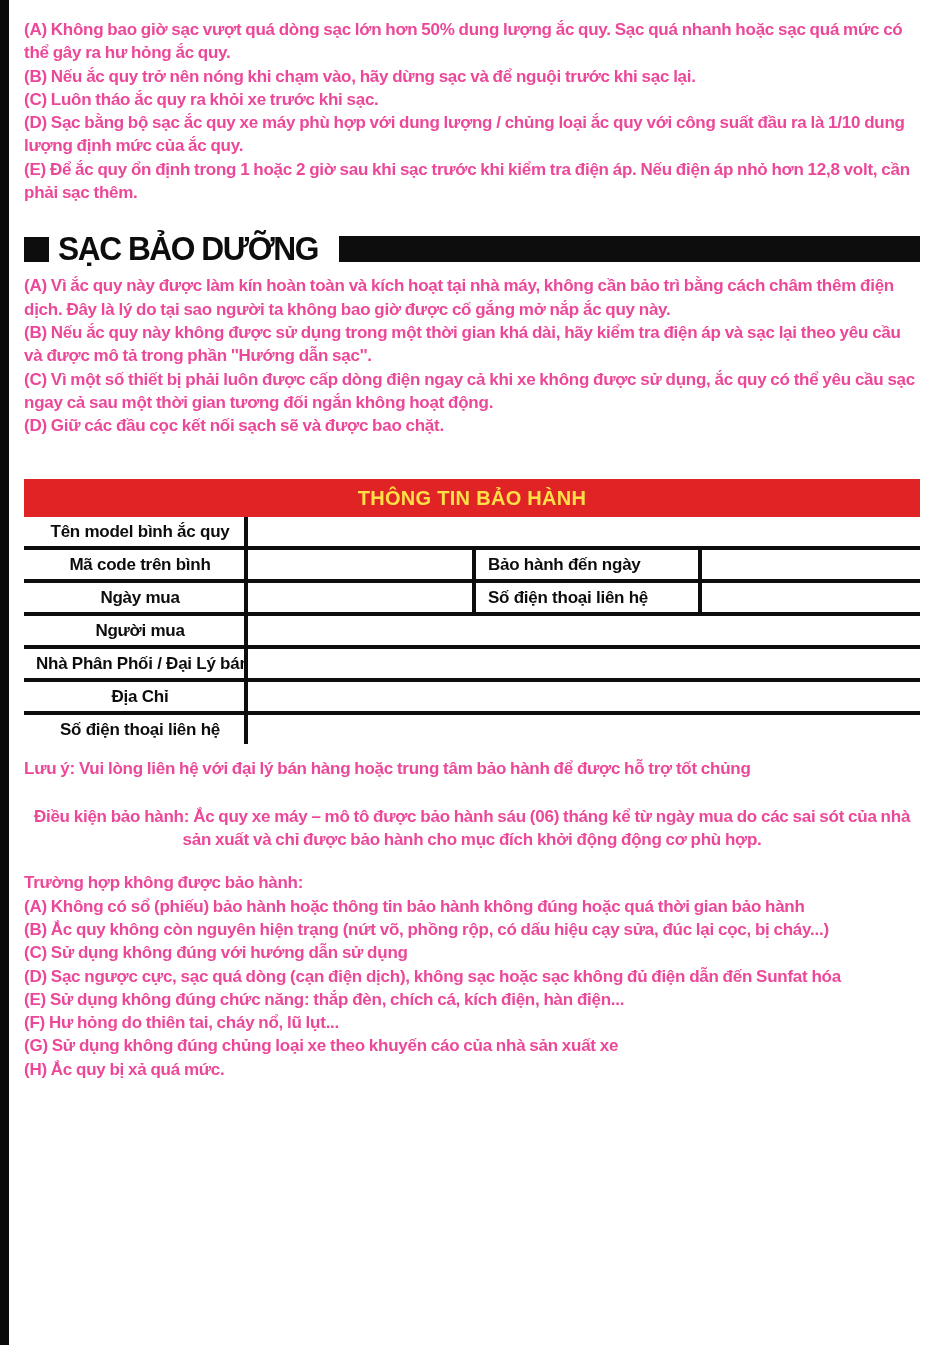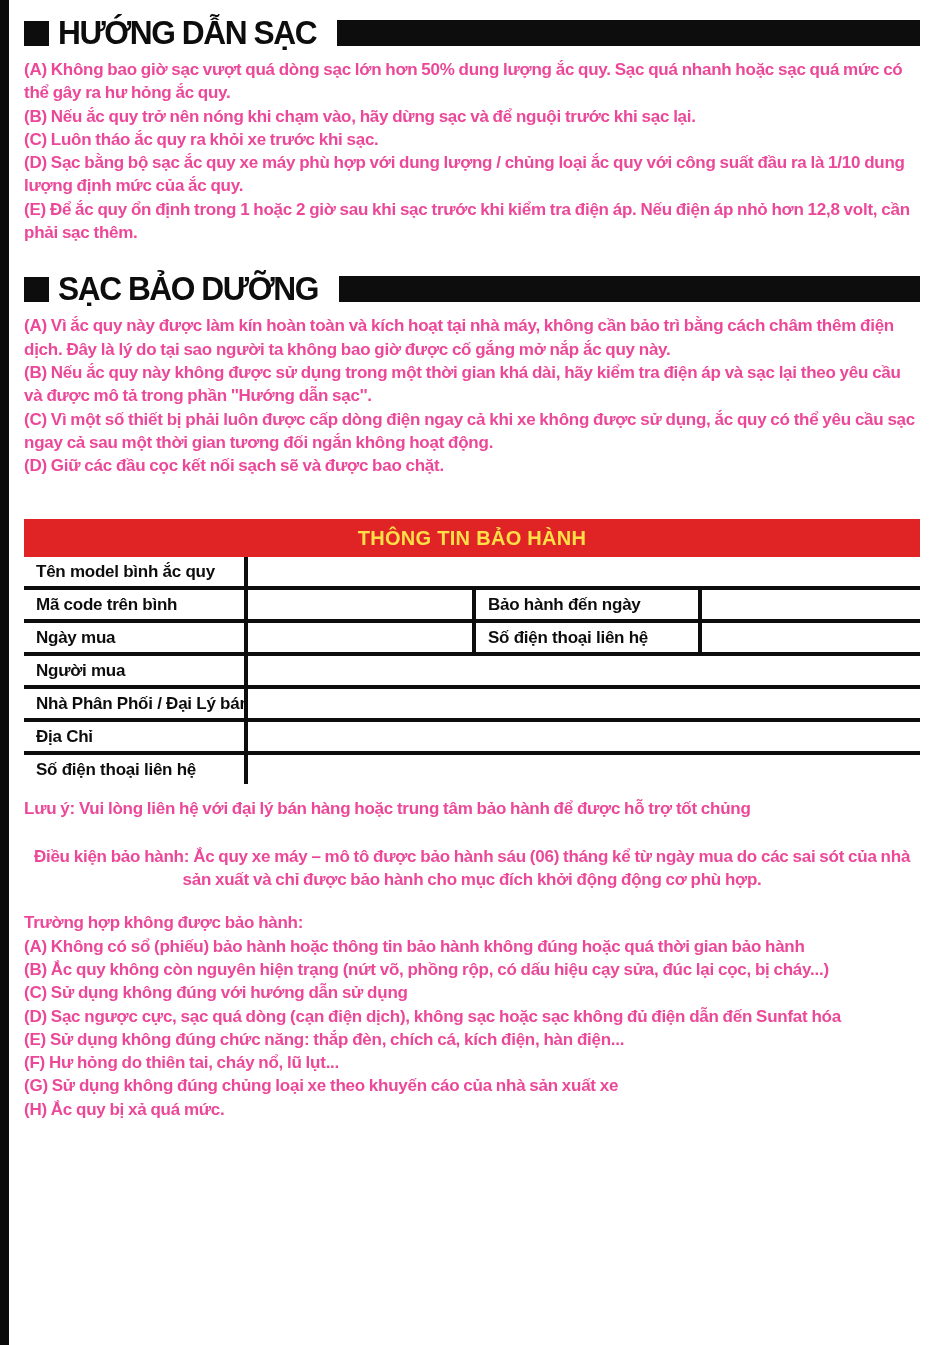--- a/index.html
+++ b/index.html
@@ -24,42 +24,37 @@
           line-height:23.3px; margin:0; color:#ec4899; }
 
   
   .wtable { margin-top:42px; }
   .wt-head { height:38px; background:#e02426; color:#fde047; text-align:center;
              font-weight:bold; font-size:20px; line-height:38px; letter-spacing:0.3px; }
   .wt-row { display:flex; border-bottom:4px solid #0d0d0d; height:29px; }
   .wt-row.last { border-bottom:none; }
   .wt-cell { box-sizing:border-box; font-weight:bold; font-size:17px; line-height:29px;
              letter-spacing:-0.25px; white-space:nowrap; overflow:hidden; }
-  .wt-label  { width:220px; padding-left:12px; }
+  .wt-label  { width:220px; padding-left:12px;text-align:center; }
   .wt-value-full { flex:1; border-left:4px solid #0d0d0d; }
   .wt-value1 { width:228px; border-left:4px solid #0d0d0d; }
   .wt-label2 { width:226px; border-left:4px solid #0d0d0d; padding-left:12px; }
   .wt-value2 { flex:1; border-left:4px solid #0d0d0d; }
 
   .note  { margin-top:13px; }
   .cond  { margin-top:24px;text-align:center; }
   .excl-title { margin-top:20px; }
 </style>
 </head>
 <body>
 
 <div class="binding"></div>
 
 <div class="content">
 
-  <div class="sec-header">
-    <span class="sq"></span>
-    <h1 class="sec-title">HƯỚNG DẪN SẠC</h1>
-    <span class="hbar"></span>
-  </div>
   <p class="btxt">(A) Không bao giờ sạc vượt quá dòng sạc lớn hơn 50% dung lượng ắc quy. Sạc quá nhanh hoặc sạc quá mức có thể gây ra hư hỏng ắc quy.</p>
   <p class="btxt">(B) Nếu ắc quy trở nên nóng khi chạm vào, hãy dừng sạc và để nguội trước khi sạc lại.</p>
   <p class="btxt">(C) Luôn tháo ắc quy ra khỏi xe trước khi sạc.</p>
   <p class="btxt">(D) Sạc bằng bộ sạc ắc quy xe máy phù hợp với dung lượng / chủng loại ắc quy với công suất đầu ra là 1/10 dung lượng định mức của ắc quy.</p>
   <p class="btxt">(E) Để ắc quy ổn định trong 1 hoặc 2 giờ sau khi sạc trước khi kiểm tra điện áp. Nếu điện áp nhỏ hơn 12,8 volt, cần phải sạc thêm.</p>
 
   <div class="sec-header sec2">
     <span class="sq"></span>
     <h1 class="sec-title">SẠC BẢO DƯỠNG</h1>
     <span class="hbar"></span>

